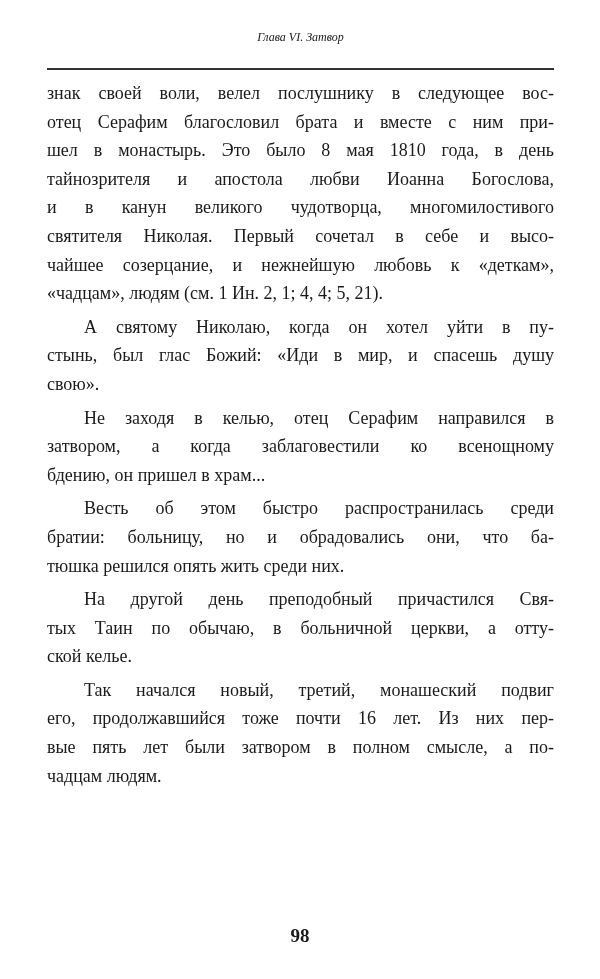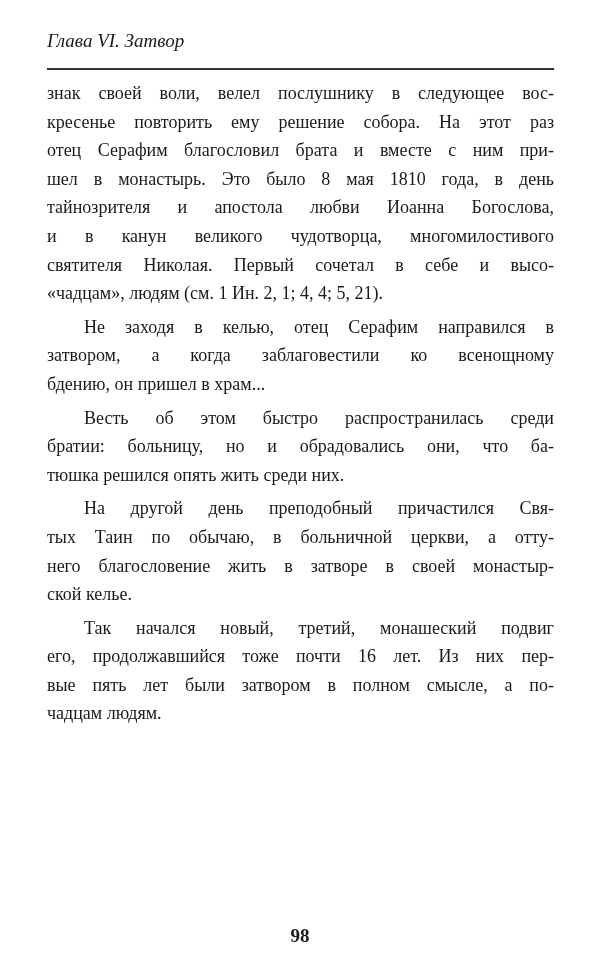--- a/index.html
+++ b/index.html
@@ -1,60 +1,64 @@
 <!DOCTYPE html>
 <html><head>
 <meta charset="utf-8">
 <style>
   html, body { margin: 0; padding: 0; background: #ffffff; }
   body { width: 600px; height: 979px; position: relative; overflow: hidden;
          font-family: "Liberation Serif", "DejaVu Serif", serif; color: #1a1a1a; }
-  .header { position: absolute; left: 47px; width: 507px; top: 30px; 
-            font-style: italic; font-size: 19px; }
+  .header { position: absolute; left: 47px; width: 507px; top: 30px; text-align: center;
+            font-style: italic; font-size: 12px; }
   .rule { position: absolute; left: 47px; width: 507px; top: 68px; height: 1.5px; background: #333; }
   .body { position: absolute; left: 47px; width: 507px; top: 79px; font-size: 18px; }
   .line { height: 28.6px; line-height: 28.6px; white-space: nowrap; text-align: justify;
           text-align-last: justify; overflow: visible; }
   .line.last { text-align-last: left; }
   .line.indent { padding-left: 37px; }
   .para { margin-bottom: 5px; }
   .pagenum { position: absolute; left: 0; width: 600px; top: 925px; text-align: center;
              font-weight: bold; font-size: 19px; }
 </style>
 </head>
 <body>
 
 <div class="header">Глава VI. Затвор</div>
 <div class="rule"></div>
 
 <div class="body" id="page-body">
     <div class="para">
       <div class="line">знак своей воли, велел послушнику в следующее вос-</div>
-      <div class="line">кресенье повторить ему решение собора. На этот раз</div>
       <div class="line">отец Серафим благословил брата и вместе с ним при-</div>
       <div class="line">шел в монастырь. Это было 8 мая 1810 года, в день</div>
       <div class="line">тайнозрителя и апостола любви Иоанна Богослова,</div>
       <div class="line">и в канун великого чудотворца, многомилостивого</div>
       <div class="line">святителя Николая. Первый сочетал в себе и высо-</div>
+      <div class="line">чайшее созерцание, и нежнейшую любовь к «деткам»,</div>
       <div class="line last">«чадцам», людям (см. 1 Ин. 2, 1; 4, 4; 5, 21).</div>
+    </div>
+    <div class="para">
+      <div class="line indent">А святому Николаю, когда он хотел уйти в пу-</div>
+      <div class="line">стынь, был глас Божий: «Иди в мир, и спасешь душу</div>
+      <div class="line last">свою».</div>
     </div>
     <div class="para">
       <div class="line indent">Не заходя в келью, отец Серафим направился в</div>
       <div class="line">затвором, а когда заблаговестили ко всенощному</div>
       <div class="line last">бдению, он пришел в храм...</div>
     </div>
     <div class="para">
       <div class="line indent">Весть об этом быстро распространилась среди</div>
       <div class="line">братии: больницу, но и обрадовались они, что ба-</div>
       <div class="line last">тюшка решился опять жить среди них.</div>
     </div>
     <div class="para">
       <div class="line indent">На другой день преподобный причастился Свя-</div>
       <div class="line">тых Таин по обычаю, в больничной церкви, а отту-</div>
-      <div class="line">него благословение жить в затворе в своей монастыр-</div>
       <div class="line last">ской келье.</div>
     </div>
     <div class="para">
       <div class="line indent">Так начался новый, третий, монашеский подвиг</div>
       <div class="line">его, продолжавшийся тоже почти 16 лет. Из них пер-</div>
       <div class="line">вые пять лет были затвором в полном смысле, а по-</div>
       <div class="line last">чадцам людям.</div>
     </div>
   </div>
 

